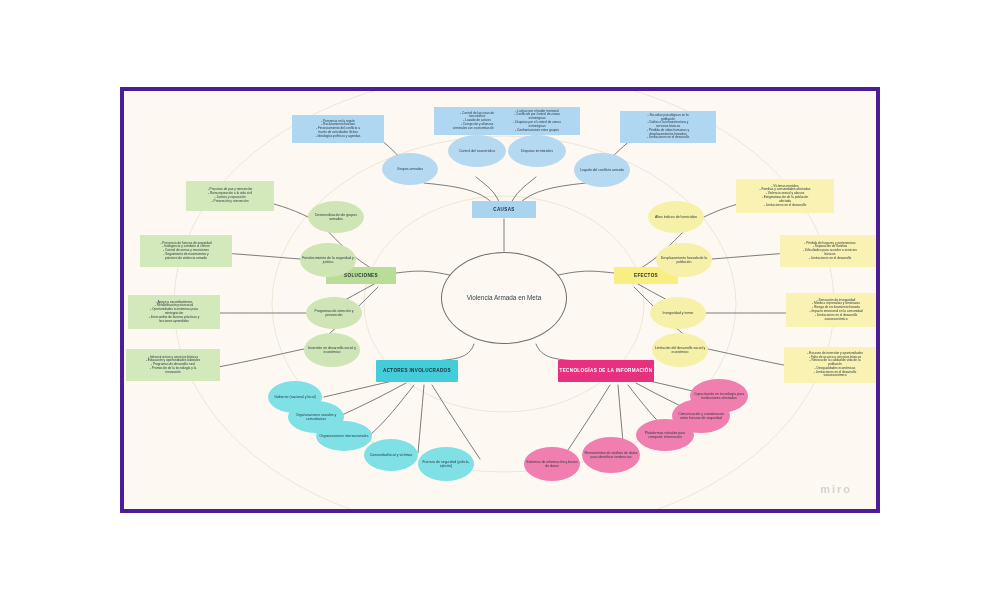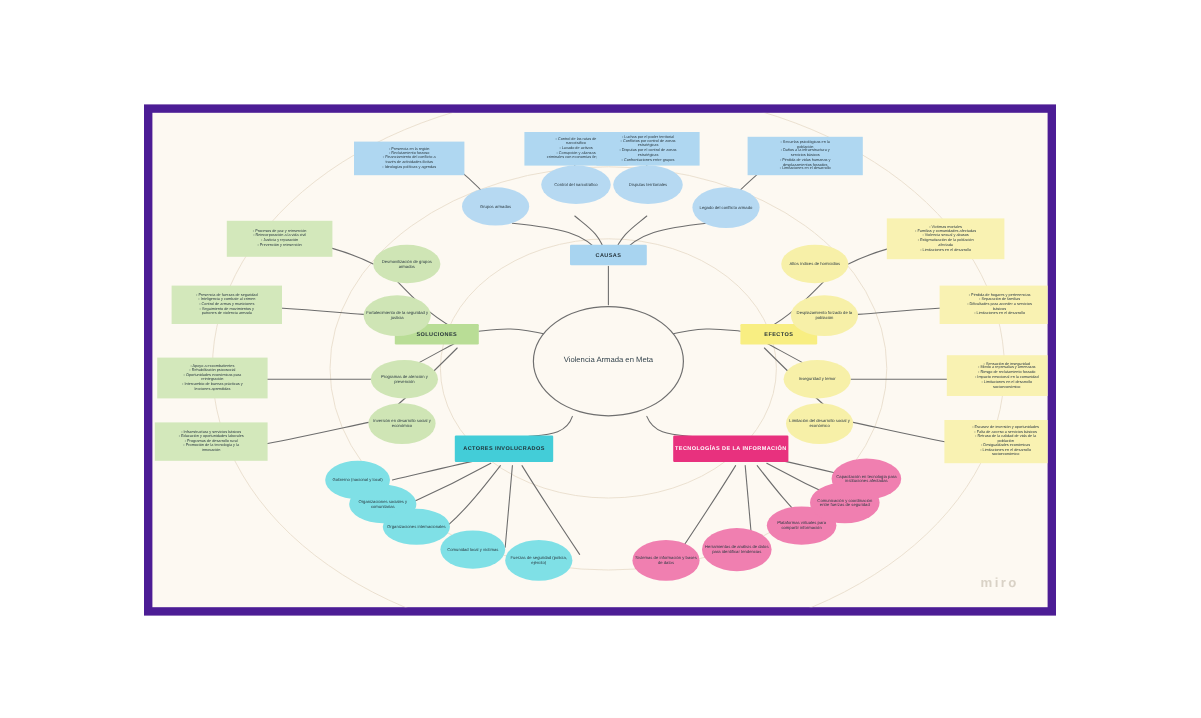--- a/index.html
+++ b/index.html
@@ -1,19 +1,19 @@
 <!DOCTYPE html>
 <html><head>
 <meta charset="utf-8">
 <style>
   html,body{margin:0;padding:0;background:#ffffff;}
   body{width:1001px;height:598px;overflow:hidden;font-family:"Liberation Sans",sans-serif;}
   #stage{position:relative;width:1001px;height:598px;background:#ffffff;}
   #canvas{position:absolute;left:120px;top:87px;width:760px;height:426px;background:#FDF9F2;
-          border:7px solid #4c1d95;box-sizing:border-box;overflow:hidden;}
+          border:4px solid #4c1d95;box-sizing:border-box;overflow:hidden;}
   #svgroot{position:absolute;left:0;top:0;width:760px;height:426px;}
   .node{position:absolute;box-sizing:border-box;display:flex;align-items:center;justify-content:center;
         text-align:center;color:#2b3a42;line-height:1.18;}
   .cat{border-radius:1px;font-size:4.6px;font-weight:700;letter-spacing:.35px;color:#1f2d34;}
   .ell{border-radius:50%;font-size:3.5px;padding:2px;}
   .box{font-size:3.2px;padding:3px 4px;text-align:center;}
   .box .ln{display:block;white-space:nowrap;}
   .center{border-radius:50%;background:#FDF9F2;border:1px solid #6f6f6f;font-size:6.4px;
           line-height:1.45;color:#33434c;font-weight:400;}
   .c-blue{background:#A8D4F0;}

